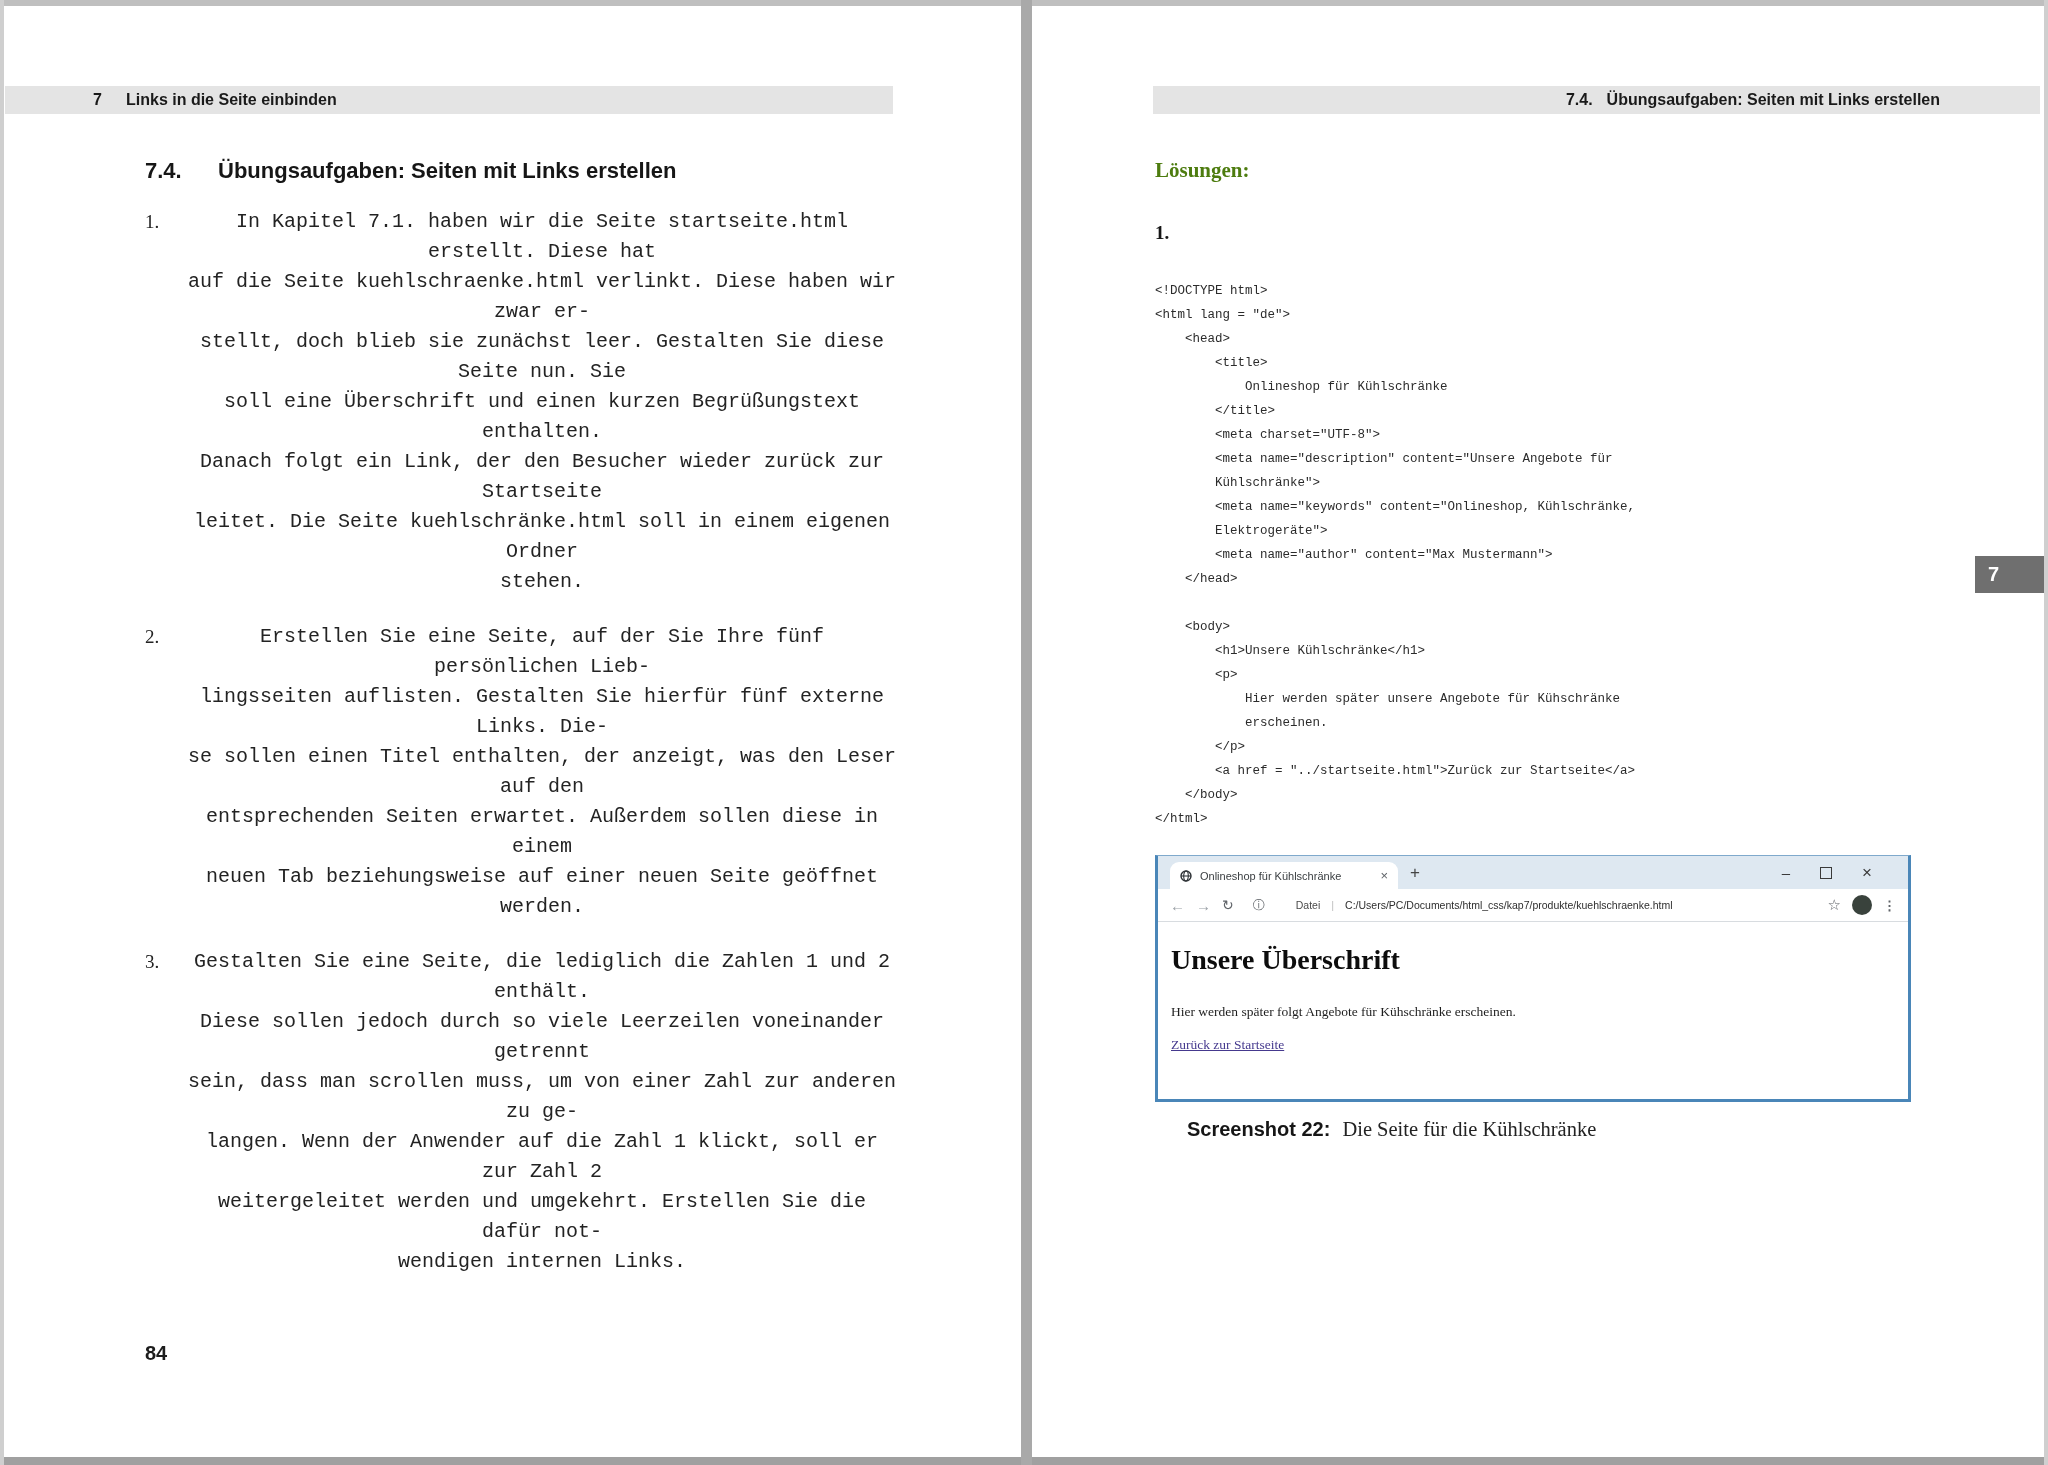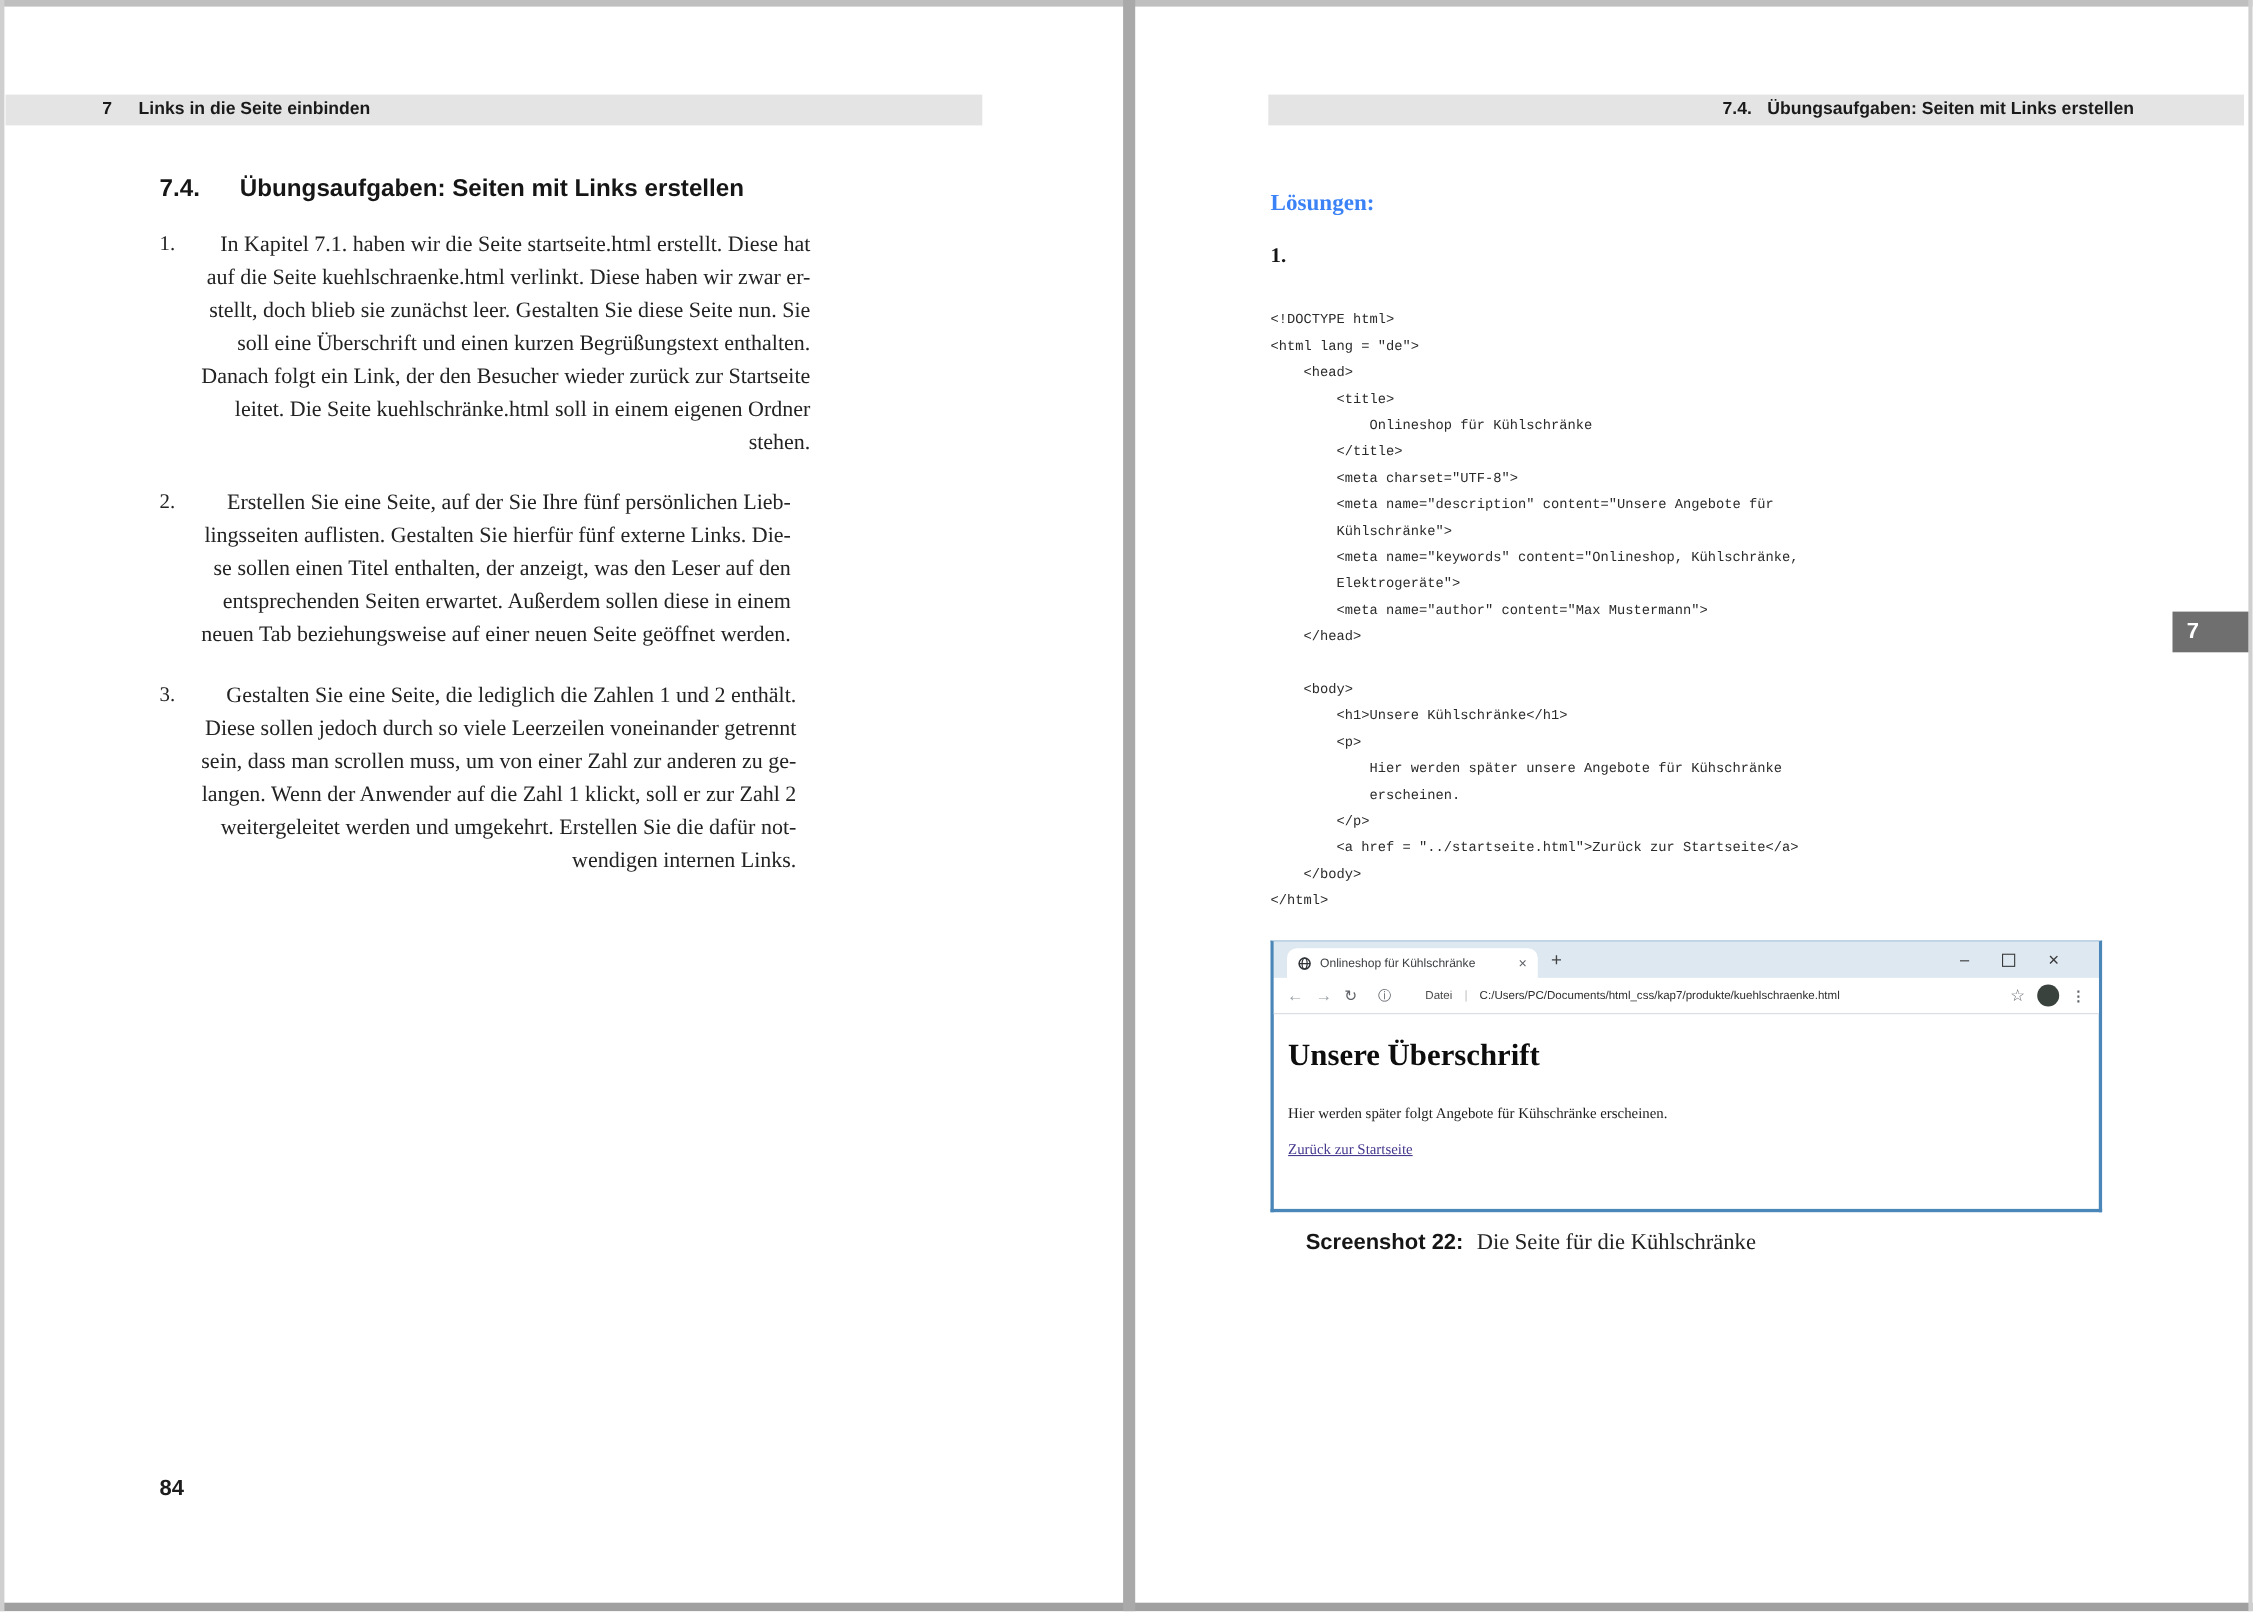--- a/index.html
+++ b/index.html
@@ -24,29 +24,29 @@
   .band-left .band-num   { position: absolute; left: 88px; }
   .band-left .band-title { position: absolute; left: 121px; }
   .band-right .band-num   { margin-right: 14px; }
 
   
   .section-heading { position: absolute; left: 145px; top: 158px; font-weight: bold; font-size: 22px; color: #161616; }
   .section-heading .sec-num { display: inline-block; width: 73px; }
   .exercises { position: absolute; left: 145px; top: 207px; width: 756px; }
   .ex { display: flex; margin-bottom: 25px; }
   .ex-num { flex: none; width: 38px; font-family: "Liberation Serif", serif; font-size: 19px; line-height: 30px; color: #232323; }
-  .ex-text { font-family: Liberation Serif, serif; font-size: 20px; line-height: 30px; color: #232323;
-             white-space: pre-line; text-align: right; }
+  .ex-text { font-family: Liberation Mono, monospace; font-size: 20px; line-height: 30px; color: #232323;
+             white-space: pre-line; text-align: center; }
   .pagenum { font-weight: bold; font-size: 20px; color: #1d1d1d; }
   .pagenum-left  { position: absolute; left: 145px; top: 1342px; }
   .pagenum-right { position: absolute; left: 1155px; top: 1342px; width: 755px; text-align: right; }
 
   
-  .solutions-heading { position: absolute; left: 1155px; top: 172px; font-family: "Liberation Serif", serif;
-                       font-weight: bold; font-size: 21px; color: #3b82f6; }
+  .solutions-heading { position: absolute; left: 1155px; top: 158px; font-family: "Liberation Serif", serif;
+                       font-weight: bold; font-size: 21px; color: #4d7c0f; }
   .solution-num { position: absolute; left: 1155px; top: 222px; font-family: "Liberation Serif", serif;
                   font-weight: bold; font-size: 19px; color: #161616; }
   .code-block { position: absolute; left: 1155px; top: 279px; font-family: "Liberation Mono", "DejaVu Sans Mono", monospace;
                 font-size: 12.5px; line-height: 24px; color: #2b2b2b; white-space: pre; }
   .chapter-tab { position: absolute; left: 1975px; top: 556px; width: 69px; height: 37px; background: #6f6f6f;
                  color: #ffffff; font-weight: bold; font-size: 20px; line-height: 37px; padding-left: 13px; }
 
   
   .shot { position: absolute; left: 1155px; top: 855px; width: 756px; height: 247px; background: #ffffff;
           border-left: 3px solid #4a86b8; border-right: 3px solid #4a86b8;

